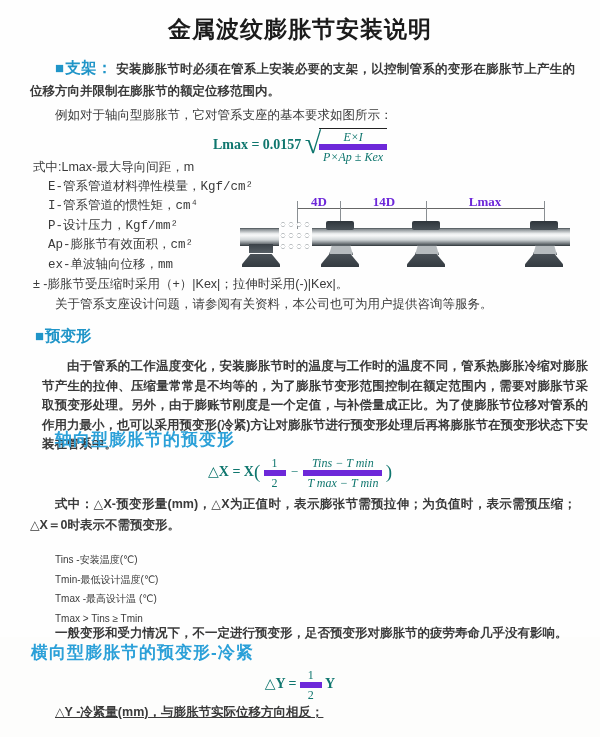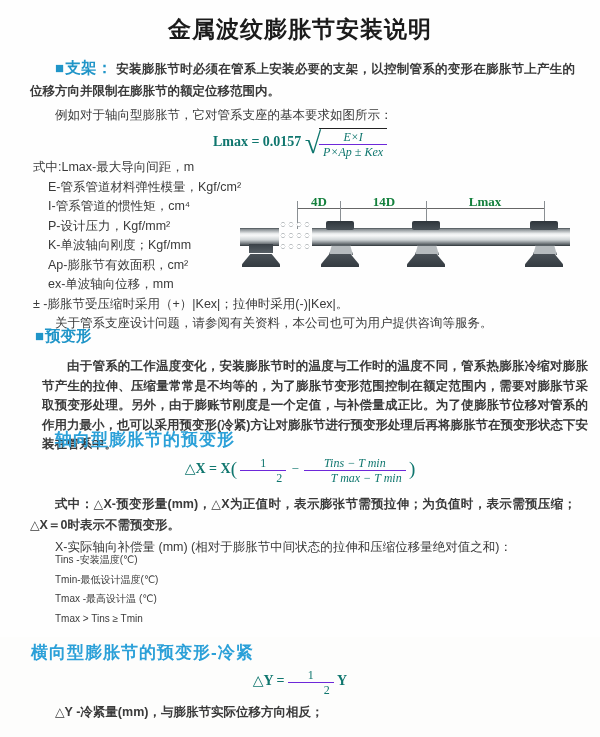--- a/index.html
+++ b/index.html
@@ -20,44 +20,44 @@
 
   .sec-head{color:#2095c8;font-weight:700;font-size:15.5px;}
   .sec-square{display:inline-block;color:#2095c8;font-size:15px;margin-right:1px;}
   .sub-head{
     position:absolute;color:#2ba0d8;font-weight:700;font-size:17px;letter-spacing:1px;
   }
 
   
   .defs{position:absolute;top:158px;left:33px;width:540px;font-size:12.5px;color:#3a3a3a;}
   .defs div{height:19.5px;line-height:19.5px;}
-  .defs .ind{padding-left:15px;}
+  .defs .ind{padding-left:15px;font-family:Liberation Mono, monospace;}
   .defs .ind2{padding-left:22px;}
 
   
   .formula{
     position:absolute;left:0;width:600px;text-align:center;
     font-family:"Liberation Serif","DejaVu Serif",serif;color:#0f766e;font-size:13px;
   }
   .f-lhs{font-weight:700;font-size:14px;}
   .f-var{font-style:italic;}
   .frac{display:inline-block;vertical-align:middle;text-align:center;font-size:12px;line-height:14px;}
-  .frac .num{display:block;border-bottom:1px solid #6d28d9;padding:0 20px;}
-  .frac .den{display:block;padding:0 4px;text-align:right;}
+  .frac .num{display:block;border-bottom:6px solid #6d28d9;padding:0 8px;}
+  .frac .den{display:block;padding:0 4px;}
   .sqrt{display:inline-flex;align-items:flex-start;vertical-align:middle;}
   .sqrt .rad{font-size:30px;line-height:30px;font-weight:400;margin-right:-2px;}
   .sqrt .frac{border-top:1.5px solid #222;padding-top:1px;}
   .big-paren{font-size:19px;vertical-align:-2px;font-weight:400;}
   .f-op{padding:0 2px;}
 
   
   .diagram{position:absolute;top:192px;left:238px;width:358px;height:88px;}
   .dim-label{
     position:absolute;top:2px;font-family:"Liberation Serif","DejaVu Serif",serif;
-    font-weight:700;font-size:13px;color:#15803d;transform:translateX(-50%);
+    font-weight:700;font-size:13px;color:#6d28d9;transform:translateX(-50%);
   }
   .dim-line{position:absolute;top:16px;left:59px;width:247px;border-top:1px solid #666;}
   .dim-tick{position:absolute;top:9px;width:1px;height:28px;background:#8a8f93;}
   .pipe{
     position:absolute;top:36px;height:16px;
     background:linear-gradient(to bottom,#7f868a 0%,#eef0f1 30%,#f6f7f8 42%,#cfd4d6 68%,#4e555a 100%);
     border-top:1px solid #5d6468;border-bottom:1px solid #3c4347;
   }
   .bellows{position:absolute;left:41px;top:27px;width:32px;height:34px;}
   .bellows .dotrow{
@@ -111,21 +111,20 @@
           <span class="den">P×Ap ± Kex</span>
         </span>
       </span>
   </div>
 
   <div class="defs">
     <div>式中:Lmax-最大导向间距，m</div>
     <div class="ind">E-管系管道材料弹性模量，Kgf/cm²</div>
     <div class="ind">I-管系管道的惯性矩，cm⁴</div>
     <div class="ind">P-设计压力，Kgf/mm²</div>
-    <div class="ind">K-单波轴向刚度；Kgf/mm</div>
     <div class="ind">Ap-膨胀节有效面积，cm²</div>
     <div class="ind">ex-单波轴向位移，mm</div>
     <div>± -膨胀节受压缩时采用（+）|Kex|；拉伸时采用(-)|Kex|。</div>
     <div class="ind2">关于管系支座设计问题，请参阅有关资料，本公司也可为用户提供咨询等服务。</div>
   </div>
 
   <div class="diagram">
     <span class="dim-label" style="left:81px;">4D</span>
     <span class="dim-label" style="left:146px;">14D</span>
     <span class="dim-label" style="left:247px;">Lmax</span>
@@ -175,33 +174,33 @@
   <div class="formula" style="top:456px;height:32px;">
     <span class="f-lhs">△X = X</span><span class="big-paren">(</span>
     <span class="frac"><span class="num">1</span><span class="den">2</span></span>
     <span class="f-op">−</span>
     <span class="frac f-var"><span class="num">Tins − T min</span><span class="den">T max − T min</span></span>
     <span class="big-paren">)</span>
   </div>
 
   <div class="para indent bold" style="top:494px;left:30px;width:546px;line-height:21px;">式中：△X-预变形量(mm)，△X为正值时，表示膨张节需预拉伸；为负值时，表示需预压缩；△X＝0时表示不需预变形。</div>
 
-  <div class="para" style="top:536px;left:55px;width:520px;">X-实际轴向补偿量 (mm) (相对于膨胀节中间状态的拉伸和压缩位移量绝对值之和)：</div>
 
   <div class="temps" style="top:550px;">
     <div>Tins -安装温度(℃)</div>
     <div>Tmin-最低设计温度(℃)</div>
     <div>Tmax -最高设计温 (℃)</div>
     <div>Tmax &gt; Tins ≥ Tmin</div>
   </div>
 
+  <div class="para indent bold" style="top:622px;left:30px;width:546px;">一般变形和受力情况下，不一定进行预变形，足否预变形对膨胀节的疲劳寿命几乎没有影响。</div>
 
   <div class="sub-head" style="top:641px;left:31px;">横向型膨胀节的预变形-冷紧</div>
 
   <div class="formula" style="top:668px;height:30px;">
     <span class="f-lhs">△Y =</span>
     <span class="frac"><span class="num">1</span><span class="den">2</span></span>
     <span class="f-lhs">Y</span>
   </div>
 
-  <div class="para bold" style="top:701px;left:55px;width:520px;">△Y -冷紧量(mm)，与膨胀节实际位移方向相反；</div>
+  <div class="para bold" style="top:701px;left:55px;width:520px;text-decoration:underline;">△Y -冷紧量(mm)，与膨胀节实际位移方向相反；</div>
 
 </div>
 
 </body></html>

